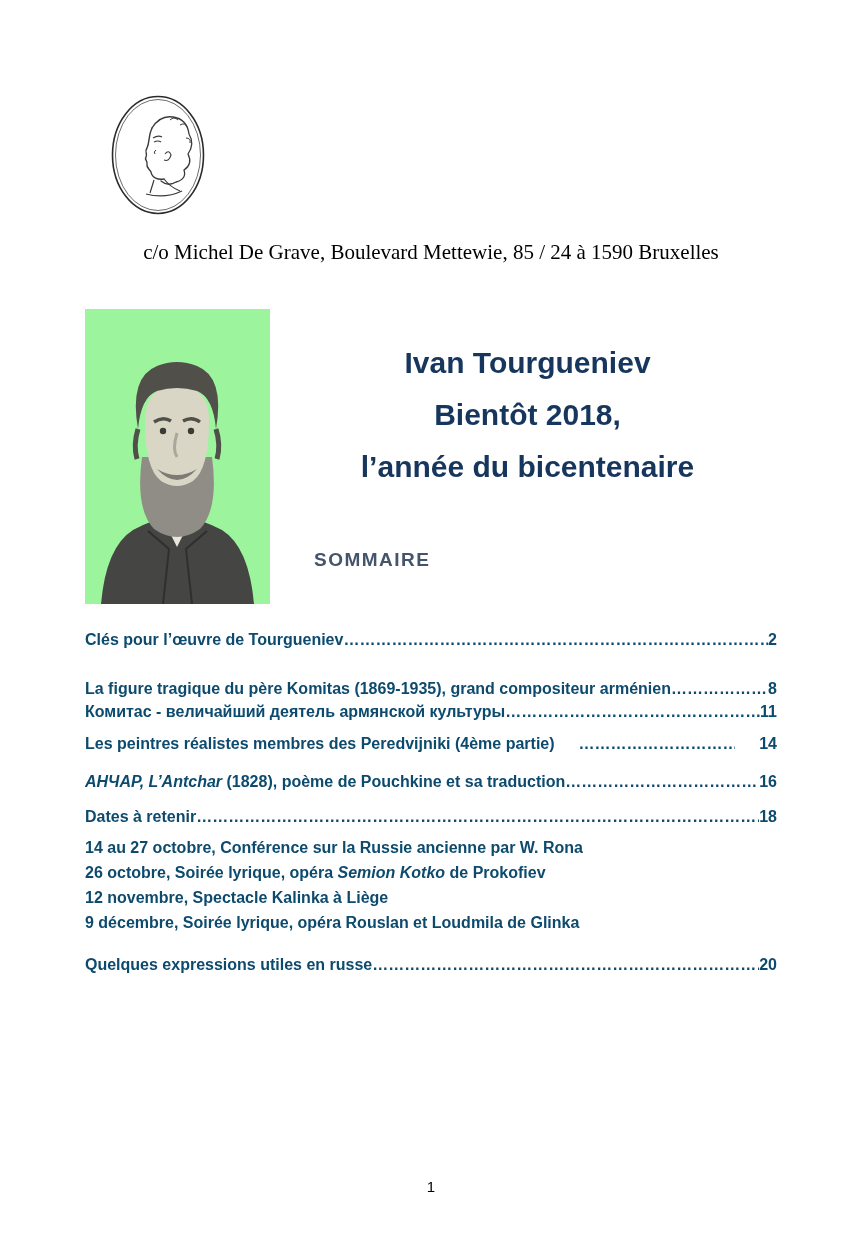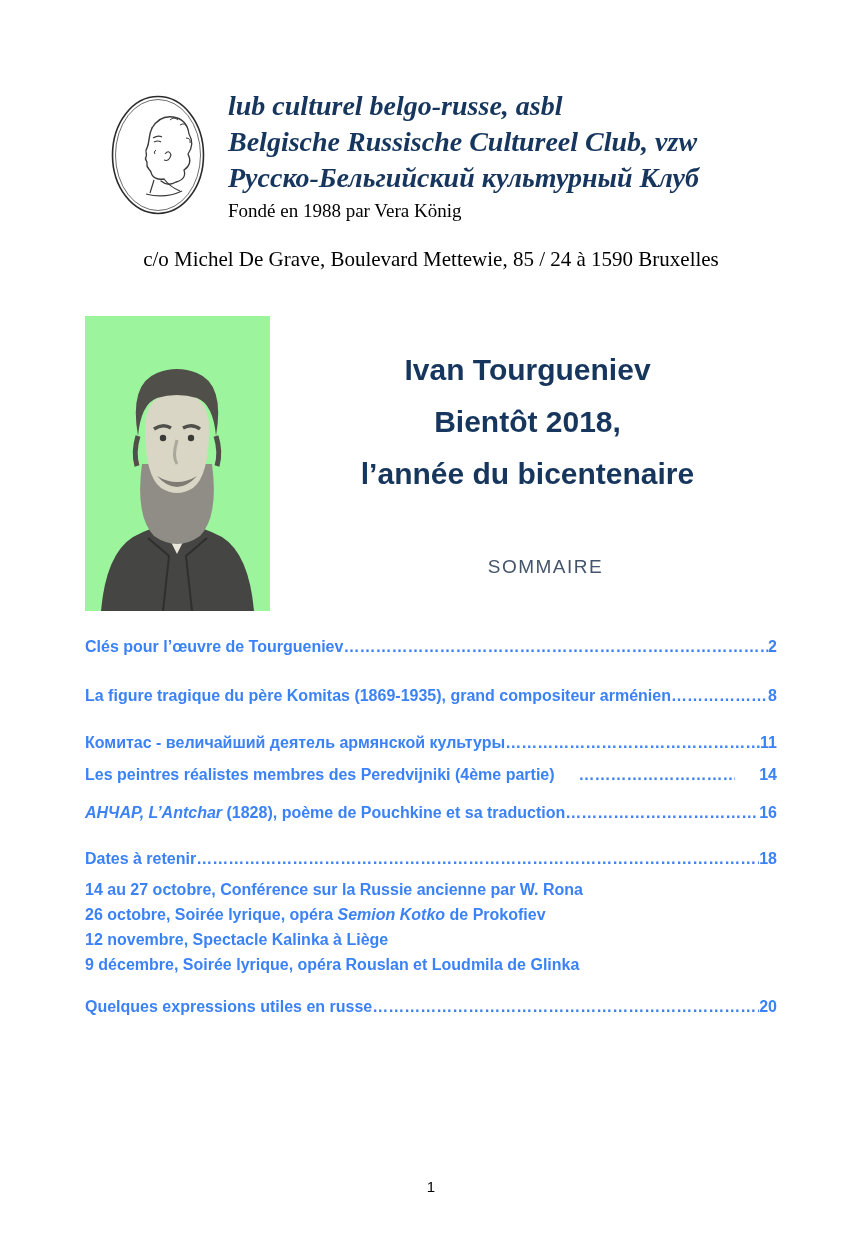--- a/index.html
+++ b/index.html
@@ -43,48 +43,47 @@
   .feature-title {
     text-align:center;
     font-family:"Liberation Sans", sans-serif;
     font-weight:bold;
     font-size:30px;
     line-height:52px;
     color:var(--navy,#17365D);
   }
   .sommaire {
     font-family:"Liberation Sans", sans-serif;
-    font-weight:normal;
+    font-weight:bold;
     font-size:19px;
     letter-spacing:1.5px;
     color:var(--sommaire_gray,#44546A);
     margin-top:56px;
     margin-left:36px;
-    text-align:center;
   }
 
   
   .toc, .events {
     font-family:"Liberation Sans", sans-serif;
     font-weight:bold;
     font-size:16px;
-    color:#3b82f6;
+    color:#0c4a6e;
   }
   .toc-line { display:flex; line-height:19px; }
   .toc-label { flex:none; white-space:nowrap; }
   .leader { flex:1; overflow:hidden; white-space:nowrap; }
   .toc-page { flex:none; white-space:nowrap; }
   .it { font-style:italic; }
 
   .mt-cles     { margin-top:26px; }
   .mt-komfr    { margin-top:30px; }
-  .mt-komru    { margin-top:28px; }
+  .mt-komru    { margin-top:4px; }
   .mt-peintres { margin-top:13px;gap:24px; }
   .mt-antchar  { margin-top:19px; }
-  .mt-dates    { margin-top:27px; }
+  .mt-dates    { margin-top:16px; }
   .mt-quelques { margin-top:20px; }
 
   .events { margin-top:9px; line-height:25px; }
   .event-line { white-space:nowrap; }
 
   .page-num {
     position:absolute; left:0; right:0; bottom:46px;
     text-align:center;
     font-family:"Liberation Sans", sans-serif;
     font-size:15px;
@@ -107,26 +106,20 @@
         <path d="M42 34 Q50 21 63 23 Q77 25 79 40 Q85 50 78 60 Q83 70 74 76 Q77 85 66 88 Q58 93 51 87" fill="none" stroke="#3a3a3a" stroke-width="1.3" stroke-linecap="round"></path>
         <path d="M55 60 Q59 55 61 61 Q59 68 54 66" fill="none" stroke="#3a3a3a" stroke-width="1.1"></path>
         <path d="M44 48 q4 -2 7 0" fill="none" stroke="#3a3a3a" stroke-width="1.2"></path>
         <path d="M43 44 q5 -3 9 -1" fill="none" stroke="#3a3a3a" stroke-width="1.2"></path>
         <path d="M46 56 q-3 2 -1 4" fill="none" stroke="#3a3a3a" stroke-width="1"></path>
         <path d="M54 85 Q60 93 70 97" fill="none" stroke="#3a3a3a" stroke-width="1.2"></path>
         <path d="M44 86 L40 99" fill="none" stroke="#3a3a3a" stroke-width="1.2"></path>
         <path d="M36 100 Q55 105 72 97" fill="none" stroke="#3a3a3a" stroke-width="1.1"></path>
         <path d="M60 26 q4 -4 8 0 M70 31 q5 -3 7 2 M76 44 q5 0 4 5" fill="none" stroke="#3a3a3a" stroke-width="1"></path>
       </svg>
-    </div>
-    <div class="club-names">
-      <div class="club-line">lub culturel belgo-russe, asbl</div>
-      <div class="club-line">Belgische Russische Cultureel Club, vzw</div>
-      <div class="club-line">Русско-Бельгийский культурный Клуб</div>
-      <div class="founded">Fondé en 1988 par Vera König</div>
     </div>
   </div>
 
   <div class="address">c/o Michel De Grave, Boulevard Mettewie, 85 / 24 à 1590 Bruxelles</div>
 
 
   <div class="feature">
     <svg class="portrait" viewBox="0 0 185 295">
       <rect width="185" height="295" style="fill:var(--portrait_bg,#9CF59C)"></rect>
 

